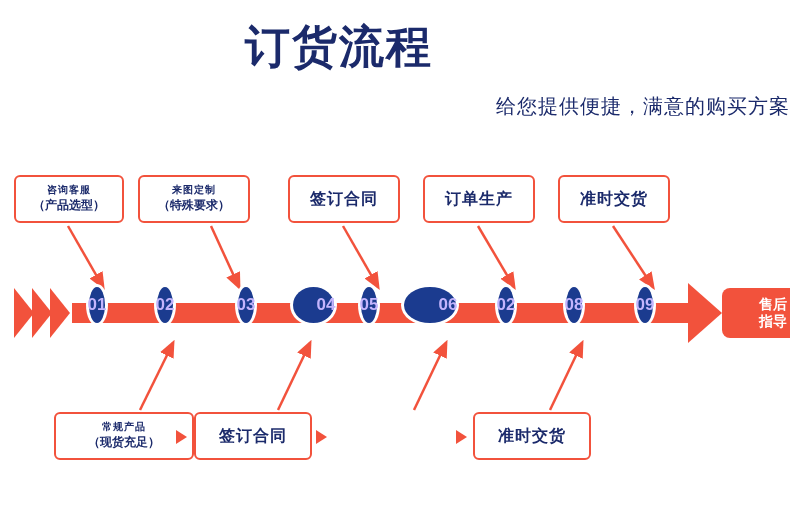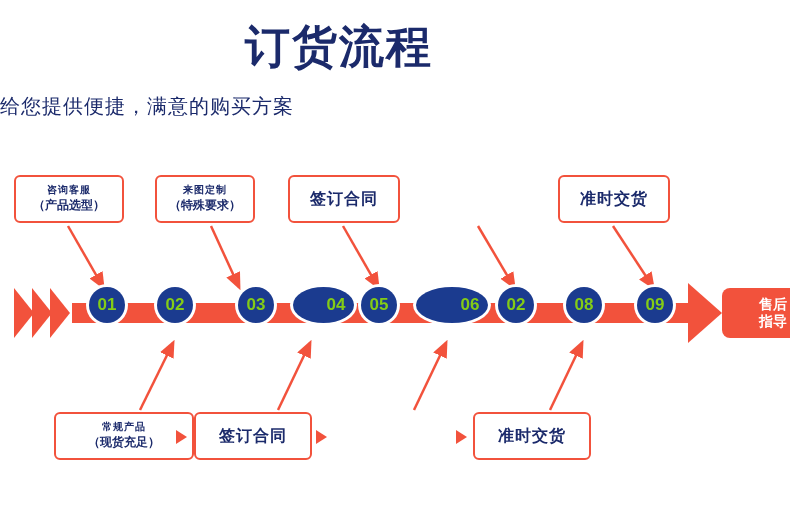--- a/index.html
+++ b/index.html
@@ -32,21 +32,21 @@
     font-weight: bold;
     color: #1b2a6b;
     letter-spacing: 2px;
     line-height: 1.1;
   }
   .subtitle {
     position: absolute;
     left: 0;
     top: 93px;
     width: 790px;
-    text-align: left;
+    text-align: right;
     font-size: 20px;
     color: #1b2a6b;
     letter-spacing: 1px;
   }
 
   
   .bar {
     position: absolute;
     left: 72px;
     top: 303px;
@@ -74,26 +74,26 @@
     border-left: 20px solid #f2523c;
   }
   .chev.c1 { left: 14px; }
   .chev.c2 { left: 32px; }
   .chev.c3 { left: 50px; }
 
   
   .num {
     position: absolute;
     top: 295px;
-    width: 36px;
+    width: 16px;
     height: 36px;
     margin-top: -8px;
     border-radius: 50%;
     background: #1b3b8f;
-    color: #84cc16;
+    color: #c4b5fd;
     font-size: 17px;
     font-weight: bold;
     display: flex;
     align-items: center;
     justify-content: center;
     box-shadow: 0 0 0 3px #ffffff;
   }
 
   
   .box {
@@ -201,35 +201,38 @@
     <line x1="278" y1="410" x2="310" y2="343" stroke="#f2523c" stroke-width="2.5" marker-end="url(#ar)"></line>
     <line x1="414" y1="410" x2="446" y2="343" stroke="#f2523c" stroke-width="2.5" marker-end="url(#ar)"></line>
     <line x1="550" y1="410" x2="582" y2="343" stroke="#f2523c" stroke-width="2.5" marker-end="url(#ar)"></line>
   </svg>
 
   <div class="num" style="left:89px;">01</div>
   <div class="num" style="left:157px;">02</div>
   <div class="num" style="left:238px;text-align:right;">03</div>
   <div class="num" style="left:293px;padding-left:25px;">04</div>
   <div class="num" style="left:361px;">05</div>
-  <div class="num" style="left:416px;padding-left:36px;">06</div>
+  <div class="num" style="left:404px;padding-left:36px;">06</div>
   <div class="num" style="left:498px;">02</div>
   <div class="num" style="left:566px;">08</div>
   <div class="num" style="left:637px;">09</div>
 
   <div class="box top-box" style="left:14px; width:110px;">
     <div class="l1">咨询客服</div>
     <div class="l2">（产品选型）</div>
   </div>
-  <div class="box top-box" style="left:155px; width:100px;text-align:center;">
+  <div class="box top-box" style="left:138px; width:112px;text-align:center;">
     <div class="l1">来图定制</div>
     <div class="l2">（特殊要求）</div>
   </div>
   <div class="box top-box single" style="left:288px; width:112px;">
     <div class="l1">签订合同</div>
+  </div>
+  <div class="box top-box single" style="left:423px; width:112px;">
+    <div class="l1">订单生产</div>
   </div>
   <div class="box top-box single" style="left:558px; width:112px;">
     <div class="l1">准时交货</div>
   </div>
 
   <div class="box bot-box" style="left:54px; width:140px;">
     <div class="l1">常规产品</div>
     <div class="l2">（现货充足）</div>
   </div>
   <div class="midarrow" style="left:176px;"></div>

